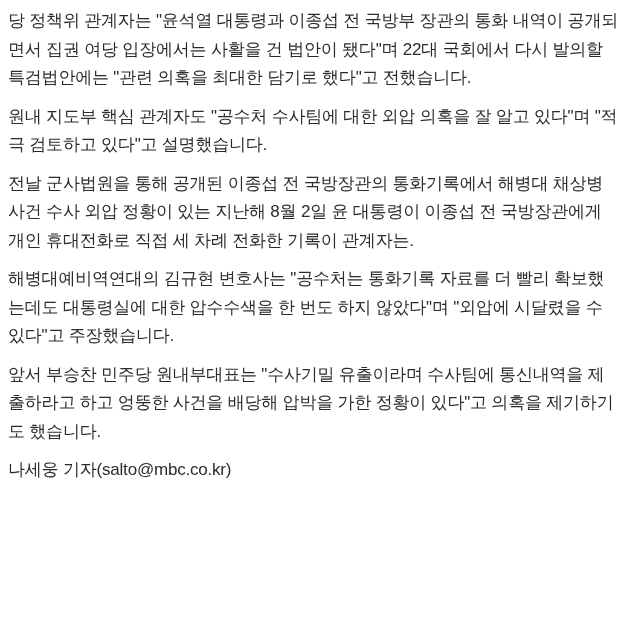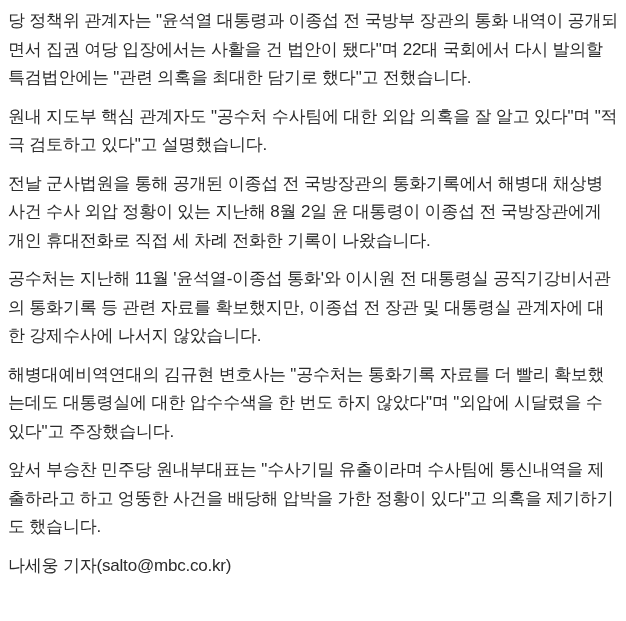--- a/index.html
+++ b/index.html
@@ -28,18 +28,17 @@
     margin-top: 6px;
     margin-bottom: 0;
   }
 </style>
 </head>
 <body>
 
 <main class="article">
   <p>당 정책위 관계자는 "윤석열 대통령과 이종섭 전 국방부 장관의 통화 내역이 공개되면서 집권 여당 입장에서는 사활을 건 법안이 됐다"며 22대 국회에서 다시 발의할 특검법안에는 "관련 의혹을 최대한 담기로 했다"고 전했습니다.</p>
   <p>원내 지도부 핵심 관계자도 "공수처 수사팀에 대한 외압 의혹을 잘 알고 있다"며 "적극 검토하고 있다"고 설명했습니다.</p>
-  <p>전날 군사법원을 통해 공개된 이종섭 전 국방장관의 통화기록에서 해병대 채상병 사건 수사 외압 정황이 있는 지난해 8월 2일 윤 대통령이 이종섭 전 국방장관에게 개인 휴대전화로 직접 세 차례 전화한 기록이 나왔습니다.</p>
-  <p>공수처는 지난해 11월 '윤석열-이종섭 통화'와 이시원 전 대통령실 공직기강비서관의 통화기록 등 관련 자료를 확보했지만, 이종섭 전 장관 및 대통령실 관계자에 대한 강제수사에 나서지 않았습니다.</p>
+  <p>전날 군사법원을 통해 공개된 이종섭 전 국방장관의 통화기록에서 해병대 채상병 사건 수사 외압 정황이 있는 지난해 8월 2일 윤 대통령이 이종섭 전 국방장관에게 개인 휴대전화로 직접 세 차례 전화한 기록이 관계자는.</p>
   <p>해병대예비역연대의 김규현 변호사는 "공수처는 통화기록 자료를 더 빨리 확보했는데도 대통령실에 대한 압수수색을 한 번도 하지 않았다"며 "외압에 시달렸을 수 있다"고 주장했습니다.</p>
   <p>앞서 부승찬 민주당 원내부대표는 "수사기밀 유출이라며 수사팀에 통신내역을 제출하라고 하고 엉뚱한 사건을 배당해 압박을 가한 정황이 있다"고 의혹을 제기하기도 했습니다.</p>
   <p class="byline">나세웅 기자(salto@mbc.co.kr)</p>
 </main>
 
 </body></html>

